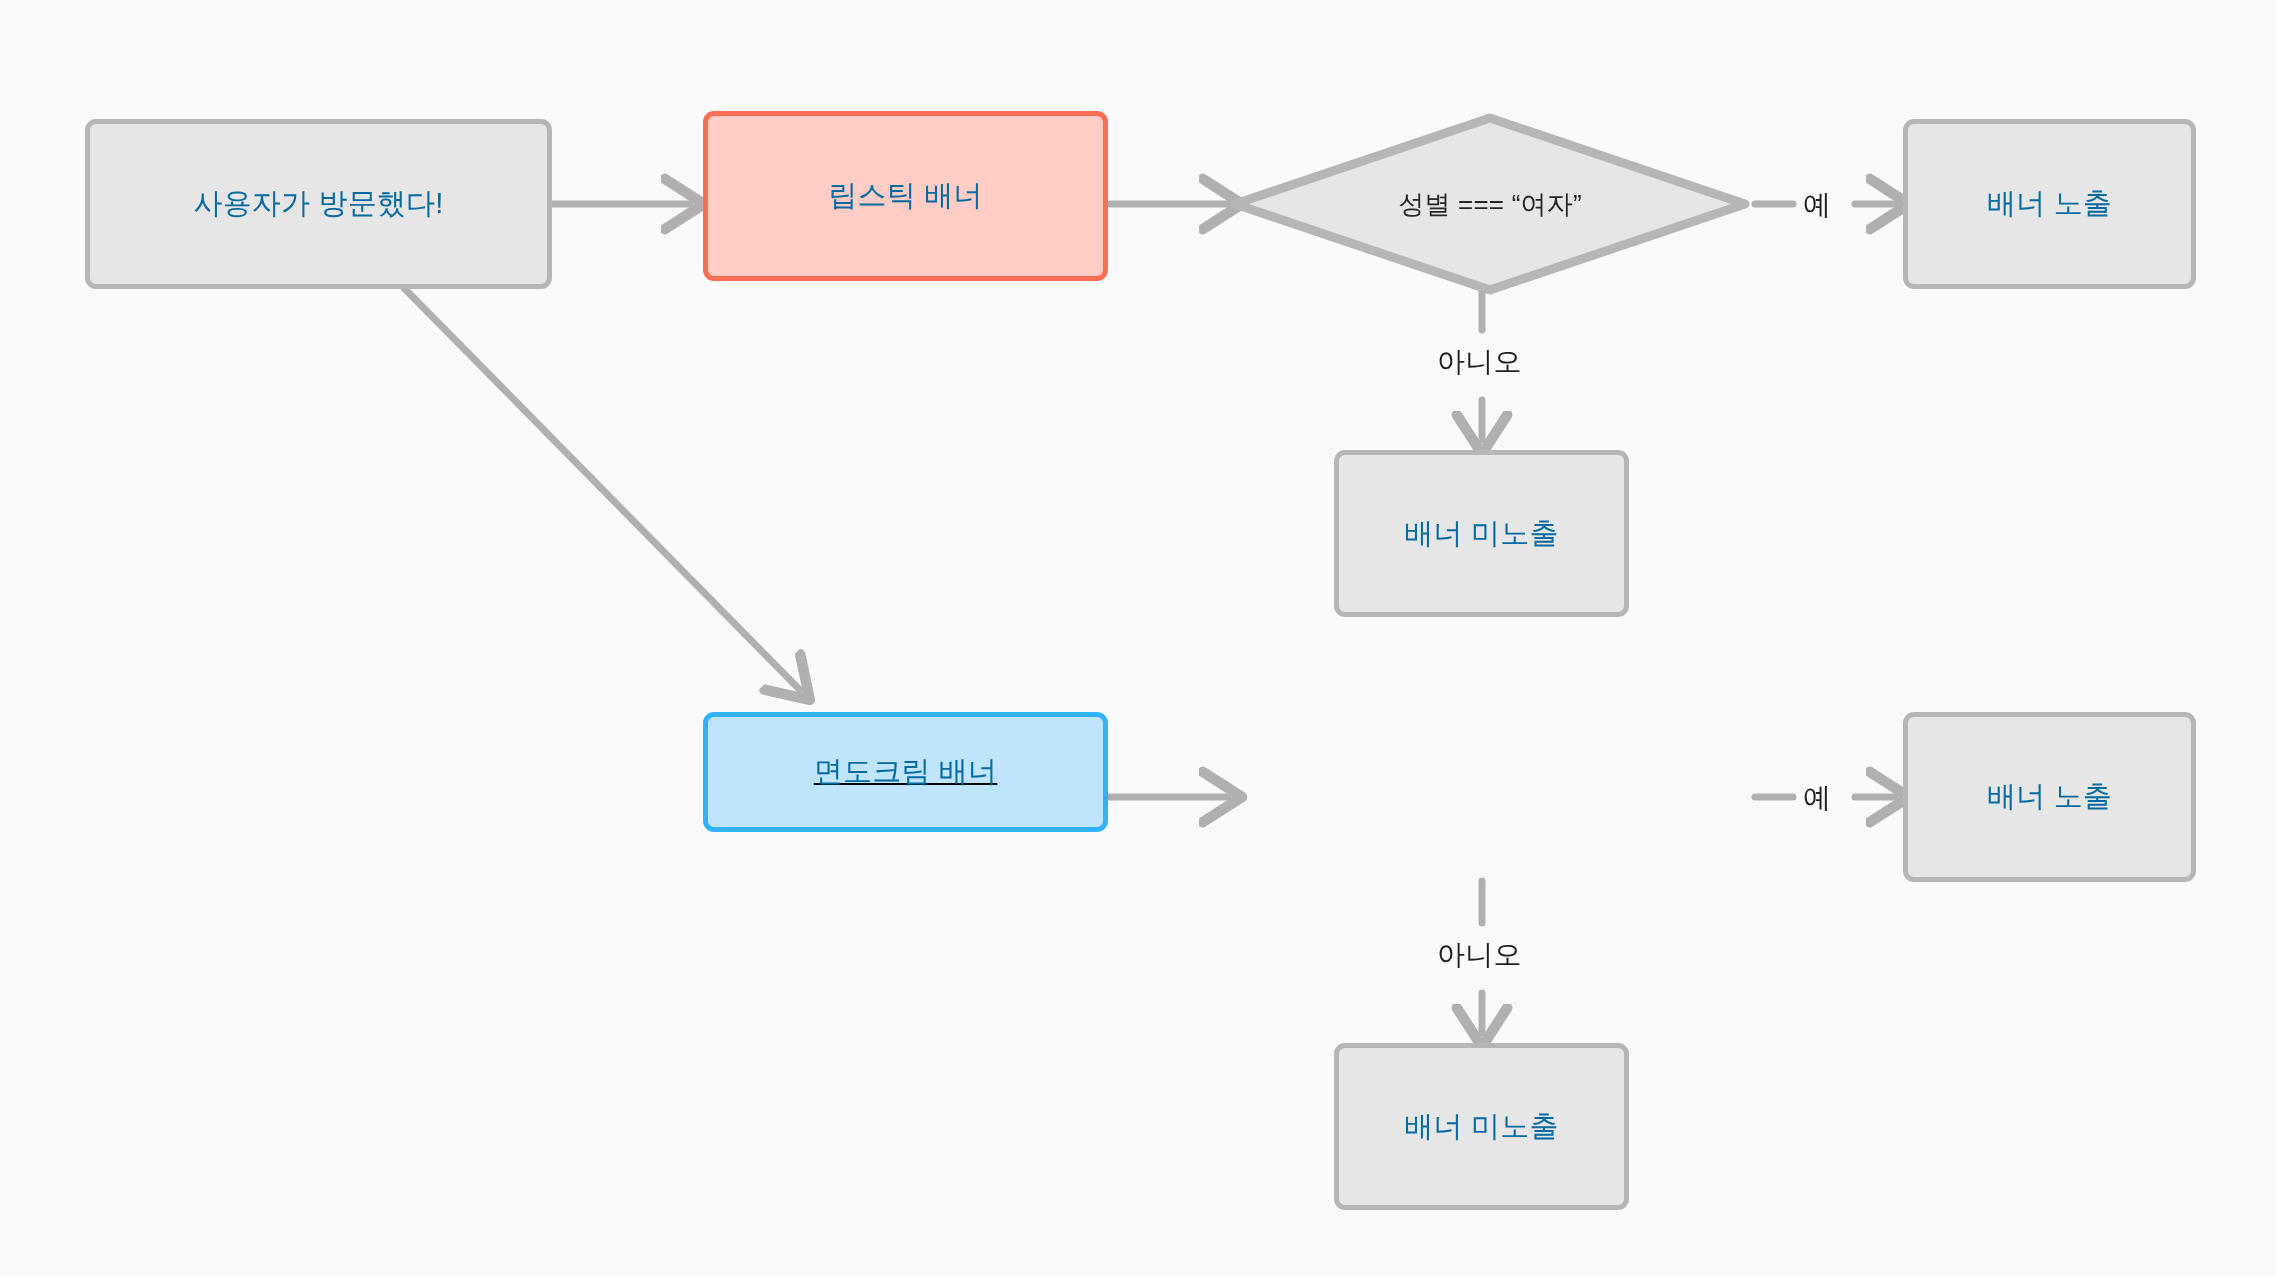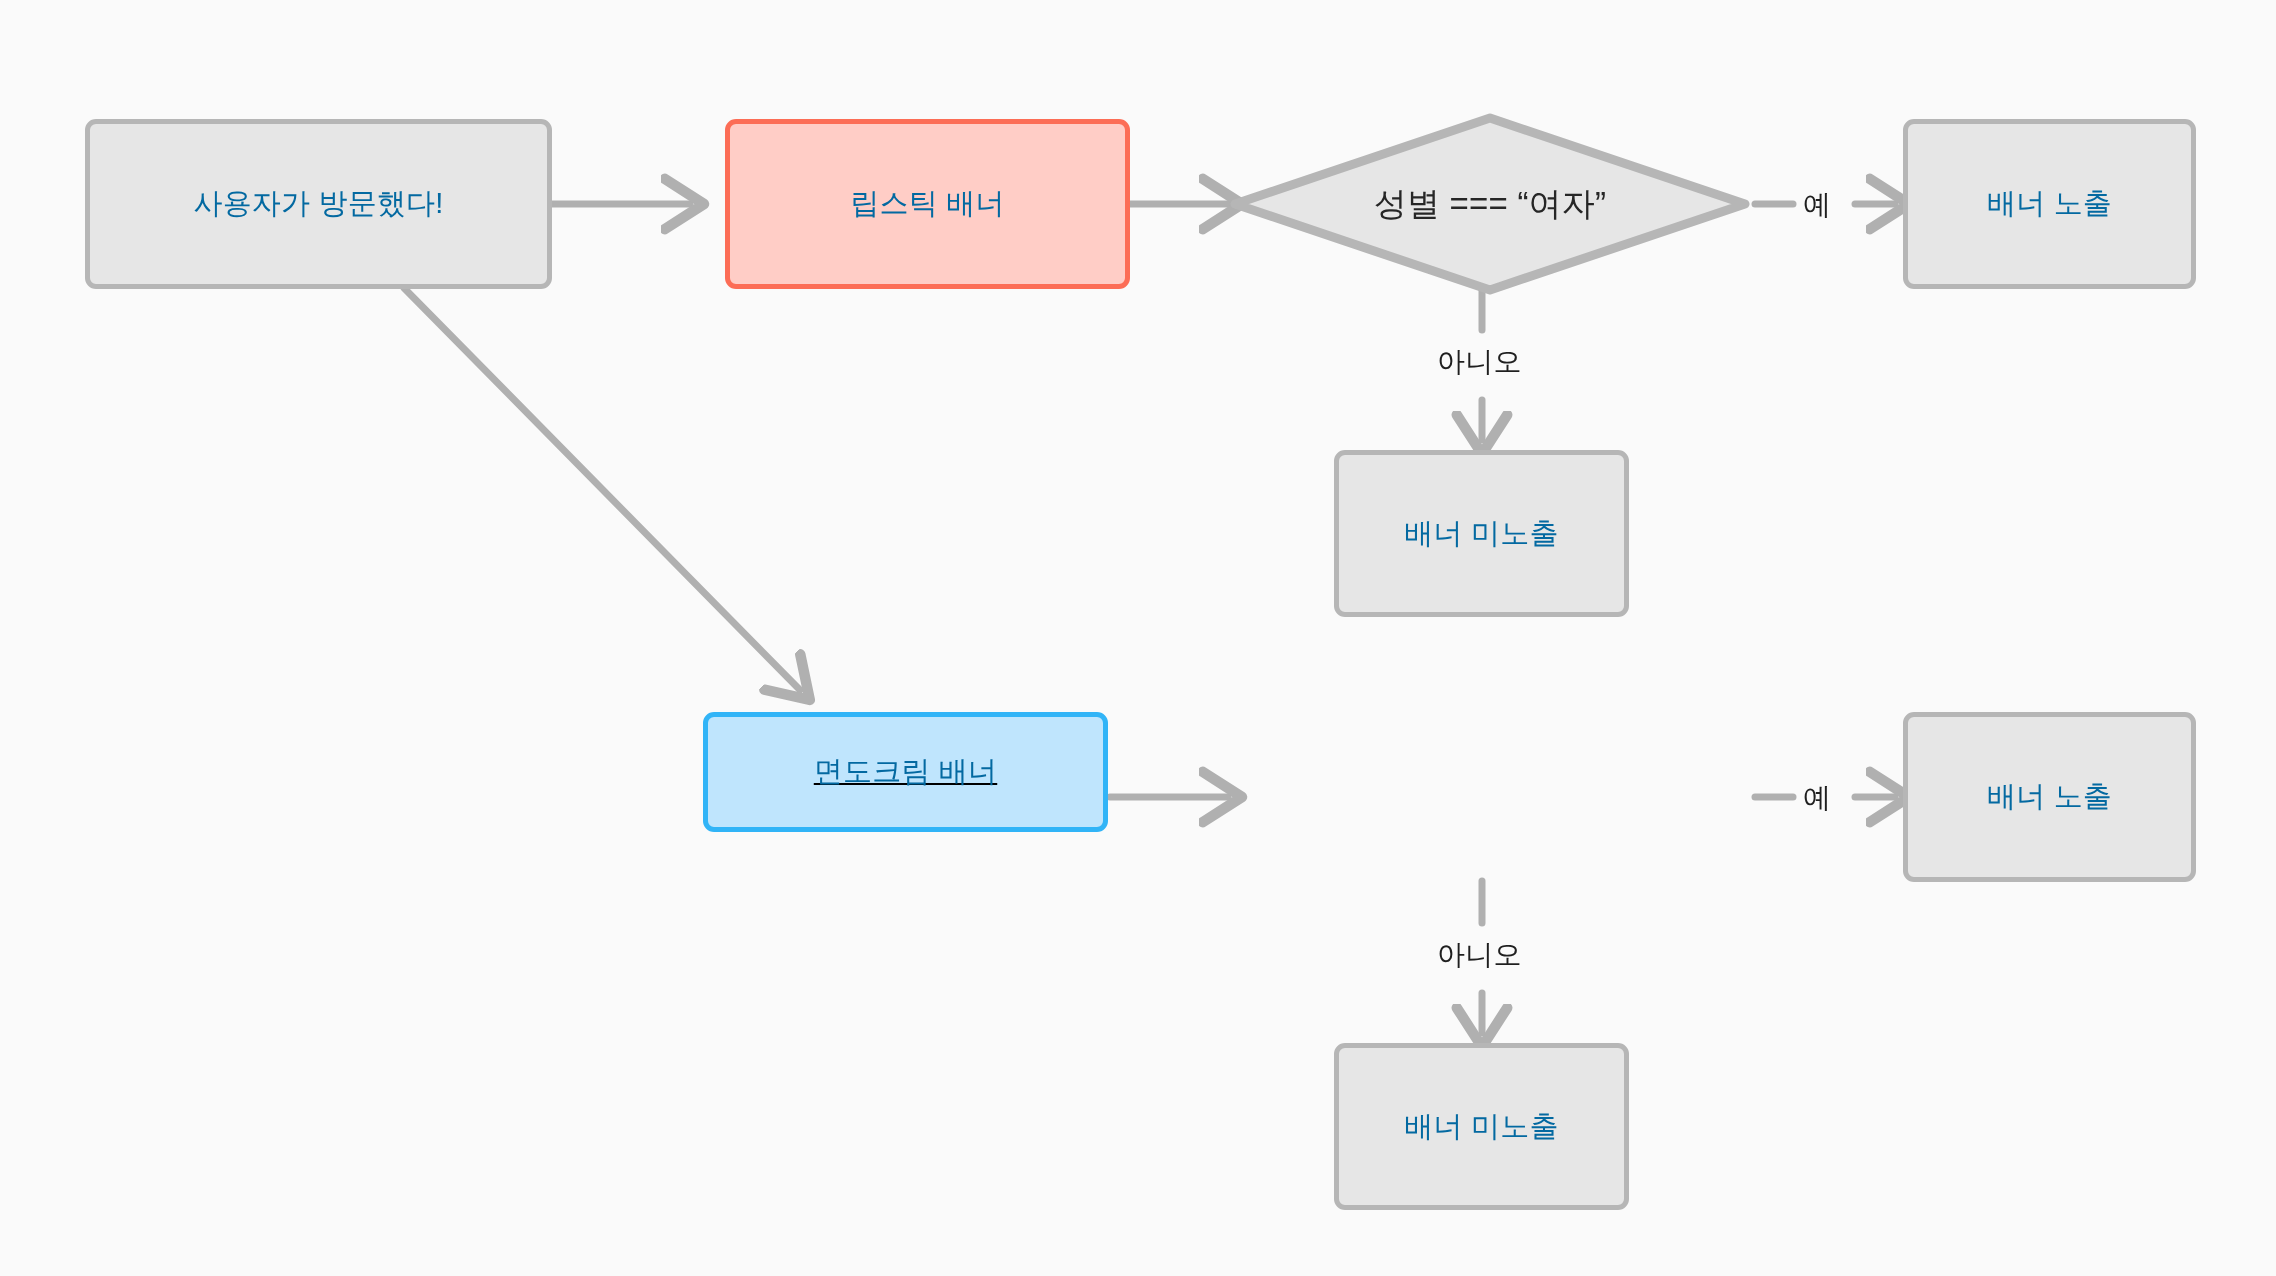--- a/index.html
+++ b/index.html
@@ -77,21 +77,21 @@
   }
   .diamond-wrap .label {
     position: absolute;
     left: 0;
     top: 0;
     width: 100%;
     height: 100%;
     display: flex;
     align-items: center;
     justify-content: center;
-    font-size: 33px;
+    font-size: 26px;
     color: #262626;
     white-space: nowrap;
     letter-spacing: 0.2px;
   }
 
   
   .edge-label {
     position: absolute;
     font-size: 28px;
     color: #1f1f1f;
@@ -134,21 +134,21 @@
 
     <line x1="1482" y1="881" x2="1482" y2="923" stroke="#b0b0b0" stroke-width="7" stroke-linecap="round"></line>
 
     <line x1="1482" y1="993" x2="1482" y2="1033" stroke="#b0b0b0" stroke-width="7" stroke-linecap="round" marker-end="url(#arrowhead)"></line>
   </svg>
 
   <div class="node box gray" style="left:85px; top:119px; width:467px; height:170px;">
     <span class="label">사용자가 방문했다!</span>
   </div>
 
-  <div class="node box red" style="left:703px; top:119px; width:405px; height:170px;margin-left:22px;">
+  <div class="node box red" style="left:703px; top:111px; width:405px; height:170px;">
     <span class="label">립스틱 배너</span>
   </div>
 
   <div class="diamond-wrap" style="left:1225px; top:110px; width:530px; height:188px;">
     <svg width="530" height="188" viewBox="0 0 530 188">
       <path d="M265,8 L520,94 L265,180 L10,94 Z" fill="#e6e6e6" stroke="#b6b6b6" stroke-width="9" stroke-linejoin="round"></path>
     </svg>
     <div class="label">성별 === “여자”</div>
   </div>
 

